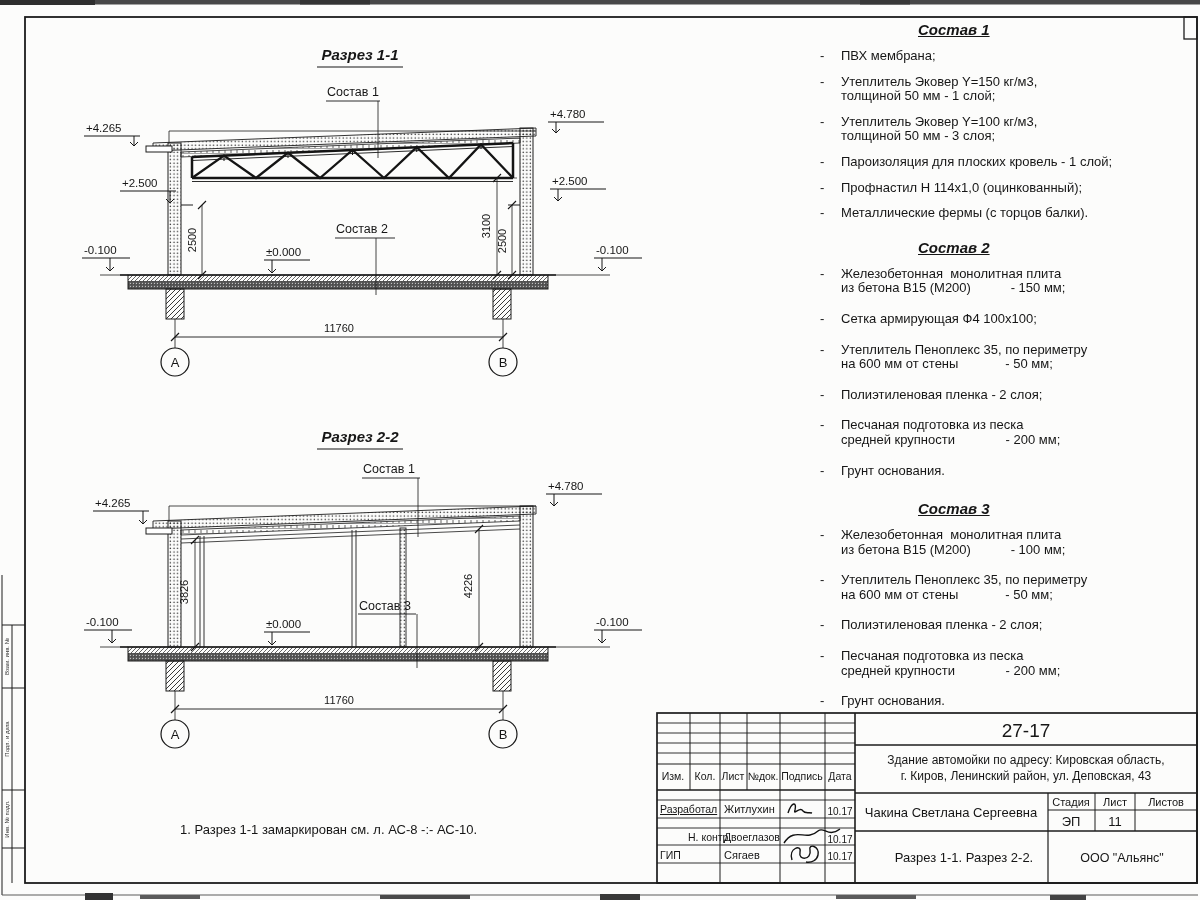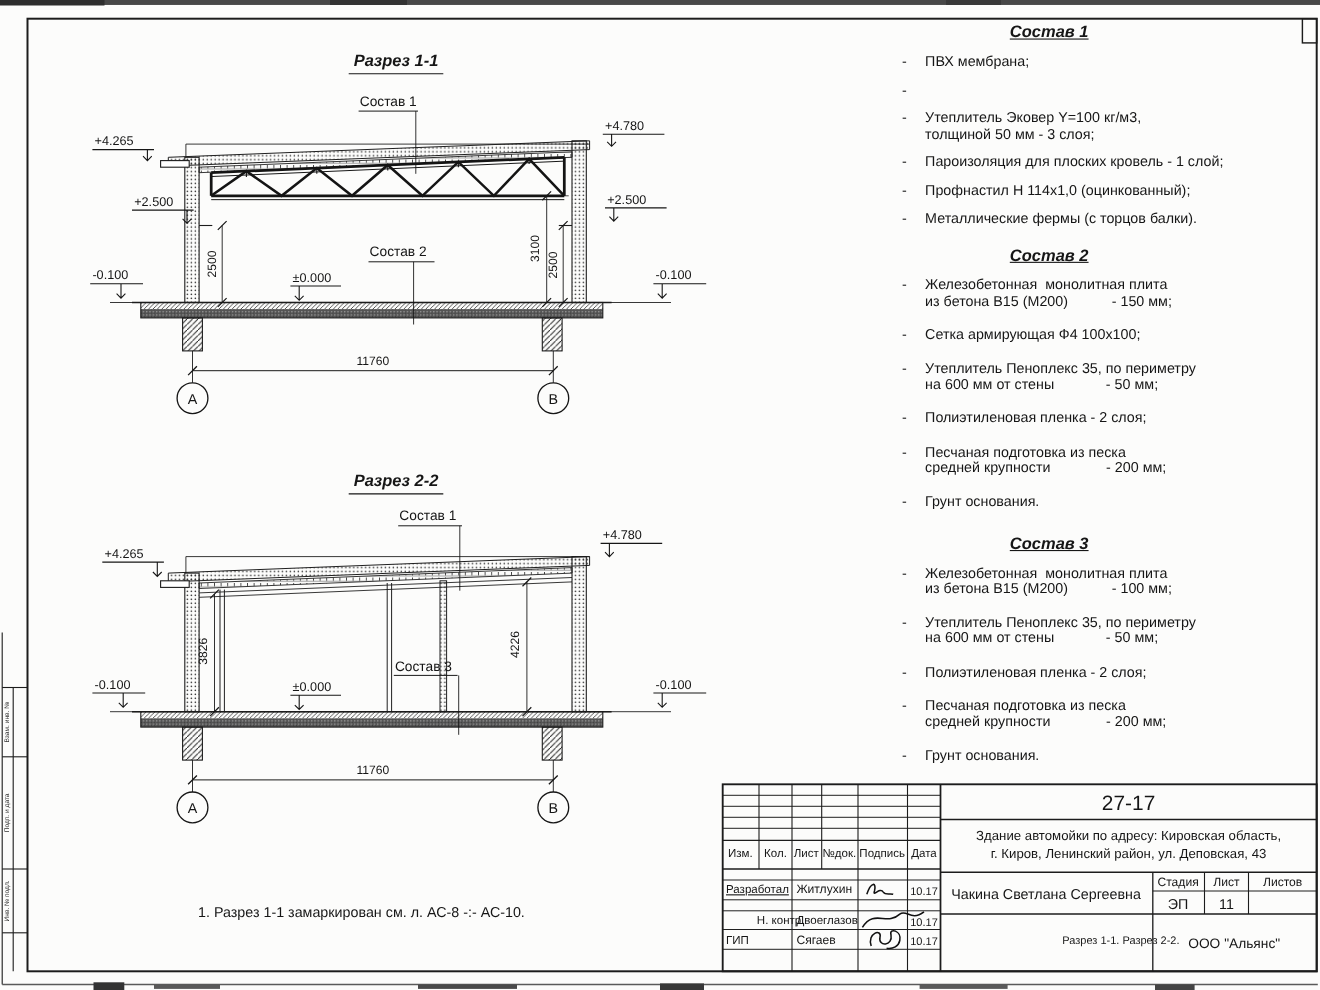--- a/index.html
+++ b/index.html
@@ -285,20 +285,24 @@
 <div class="compose">
   <span class="c-head">Состав 1</span>
   <div class="item mb1">
     <span class="dash">-</span>
     <span class="lines">
           <span class="ln">ПВХ мембрана;</span>
         </span>
   </div>
   <div class="item mb1">
     <span class="dash">-</span>
+    <span class="lines">
+          <span class="ln">Утеплитель Эковер Y=150 кг/м3,</span>
+          <span class="ln">толщиной 50 мм - 1 слой;</span>
+        </span>
   </div>
   <div class="item mb1">
     <span class="dash">-</span>
     <span class="lines">
           <span class="ln">Утеплитель Эковер Y=100 кг/м3,</span>
           <span class="ln">толщиной 50 мм - 3 слоя;</span>
         </span>
   </div>
   <div class="item mb1">
     <span class="dash">-</span>
@@ -426,17 +430,17 @@
 
   <div class="tb tbc" style="left:951px;top:805px;font-size:13px;">Чакина Светлана Сергеевна</div>
 
   <div class="tb tbc" style="left:1071px;top:796px;font-size:11px;">Стадия</div>
   <div class="tb tbc" style="left:1115px;top:796px;font-size:11px;">Лист</div>
   <div class="tb tbc" style="left:1166px;top:796px;font-size:11px;">Листов</div>
   <div class="tb tbc" style="left:1071px;top:814px;font-size:13px;">ЭП</div>
   <div class="tb tbc" style="left:1115px;top:814px;font-size:13px;">11</div>
   <div class="tb tbc" style="left:1166px;top:814px;font-size:13px;"></div>
 
-  <div class="tb tbc" style="left:1006px;top:850px;font-size:10px;padding-left:26px;">Разрез 1-1. Разрез 2-2.</div>
+  <div class="tb tbc" style="left:951px;top:850px;font-size:13px;padding-left:26px;">Разрез 1-1. Разрез 2-2.</div>
   <div class="tb tbc" style="left:1122px;top:851px;font-size:12.5px;">ООО "Альянс"</div>
 </div>
 
 </div>
 
 </body></html>

